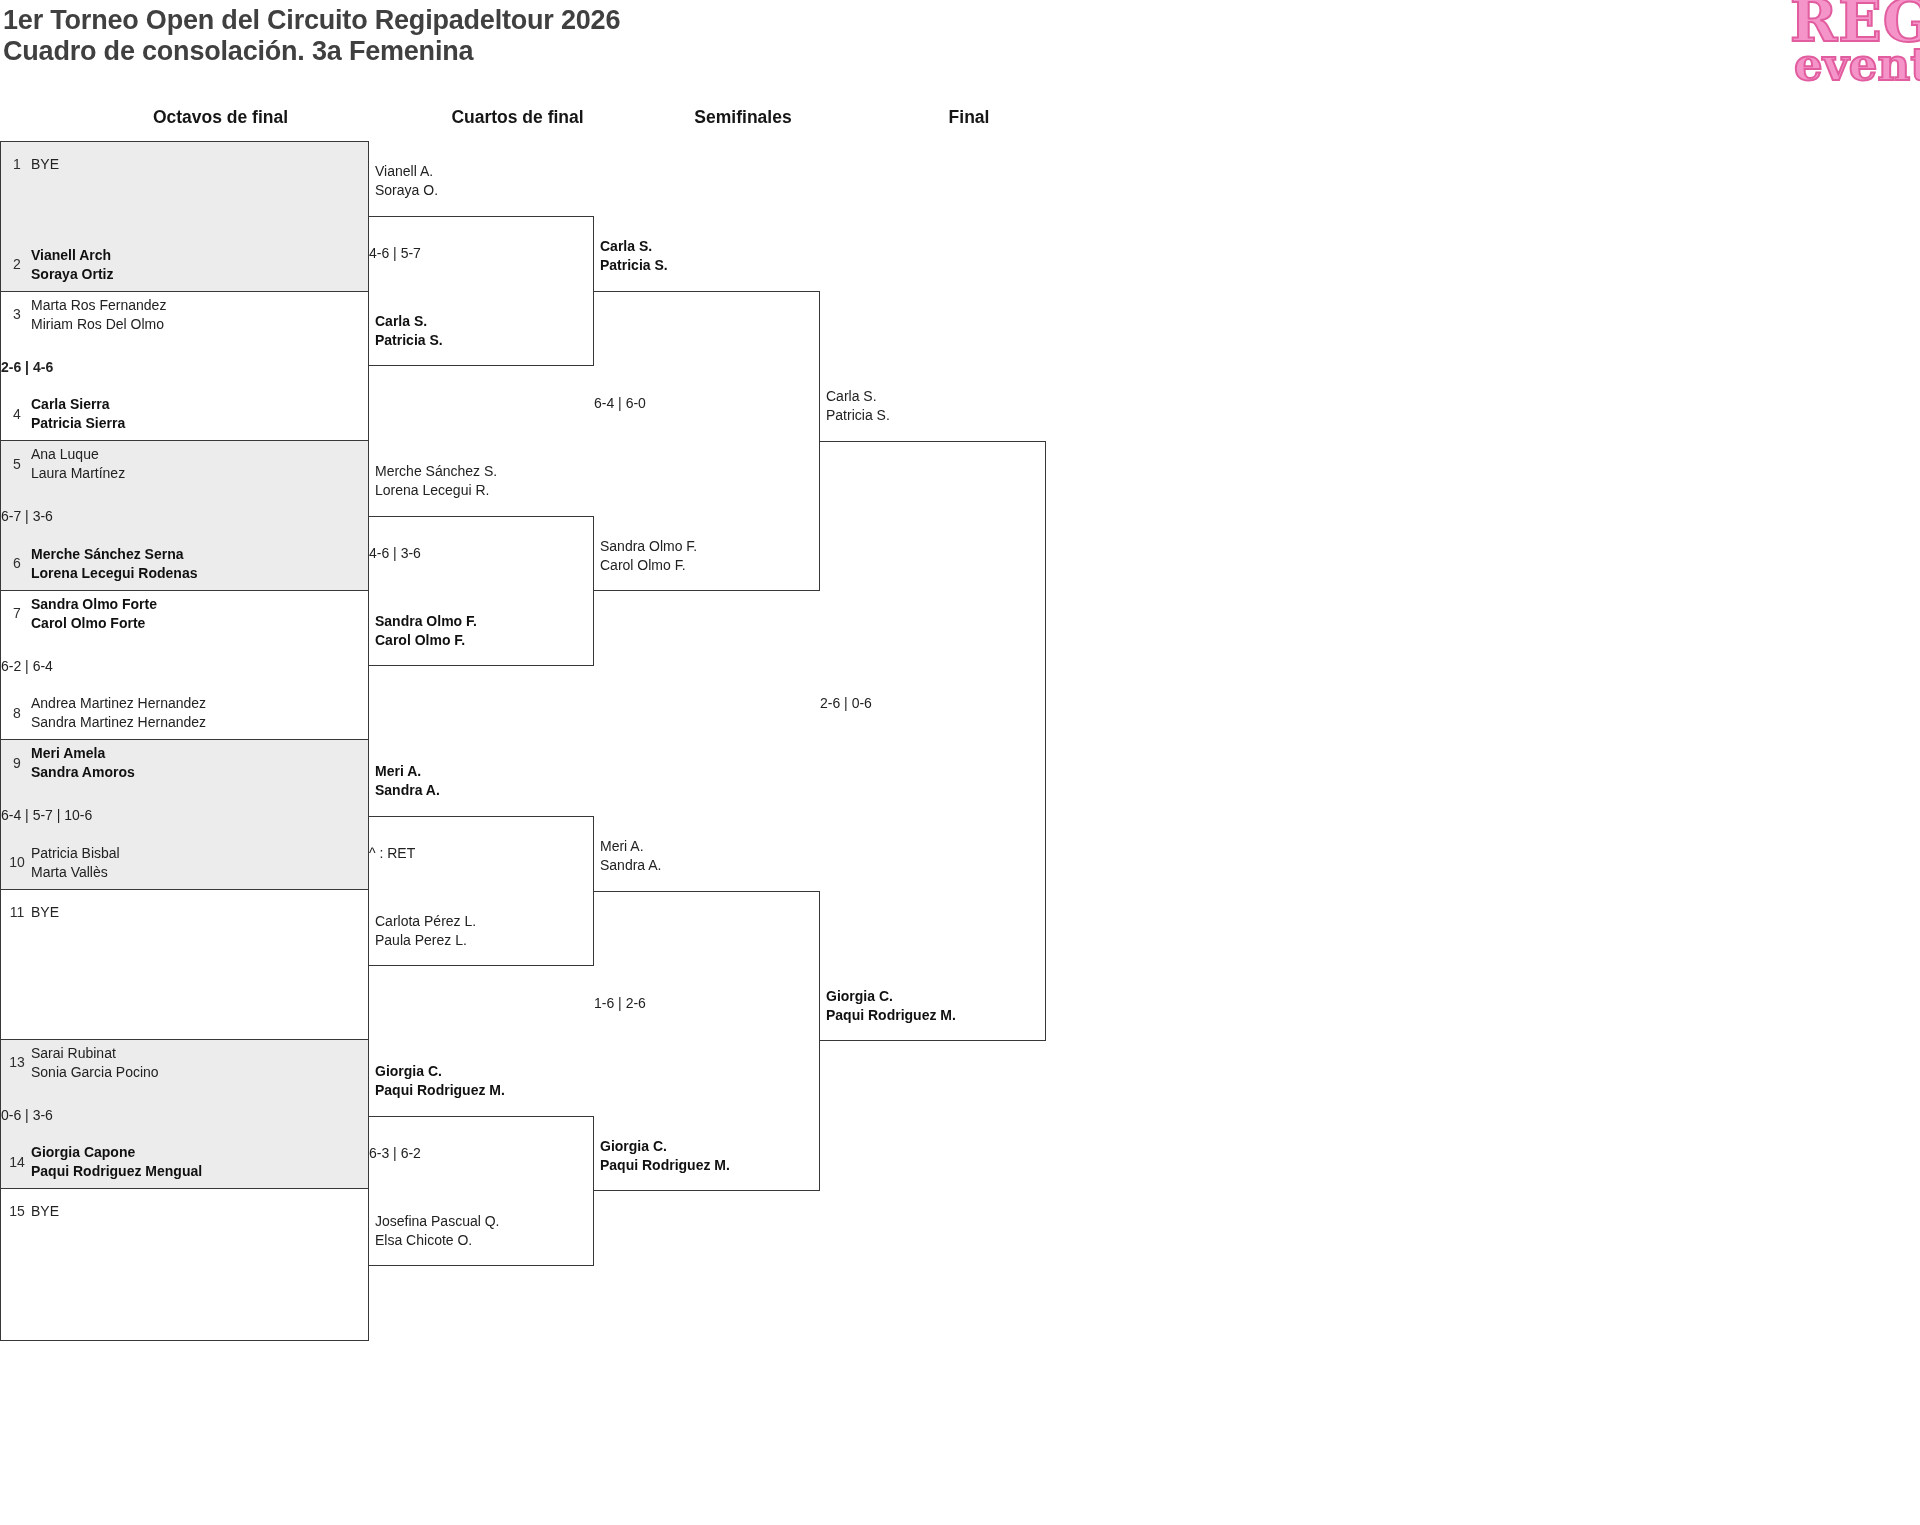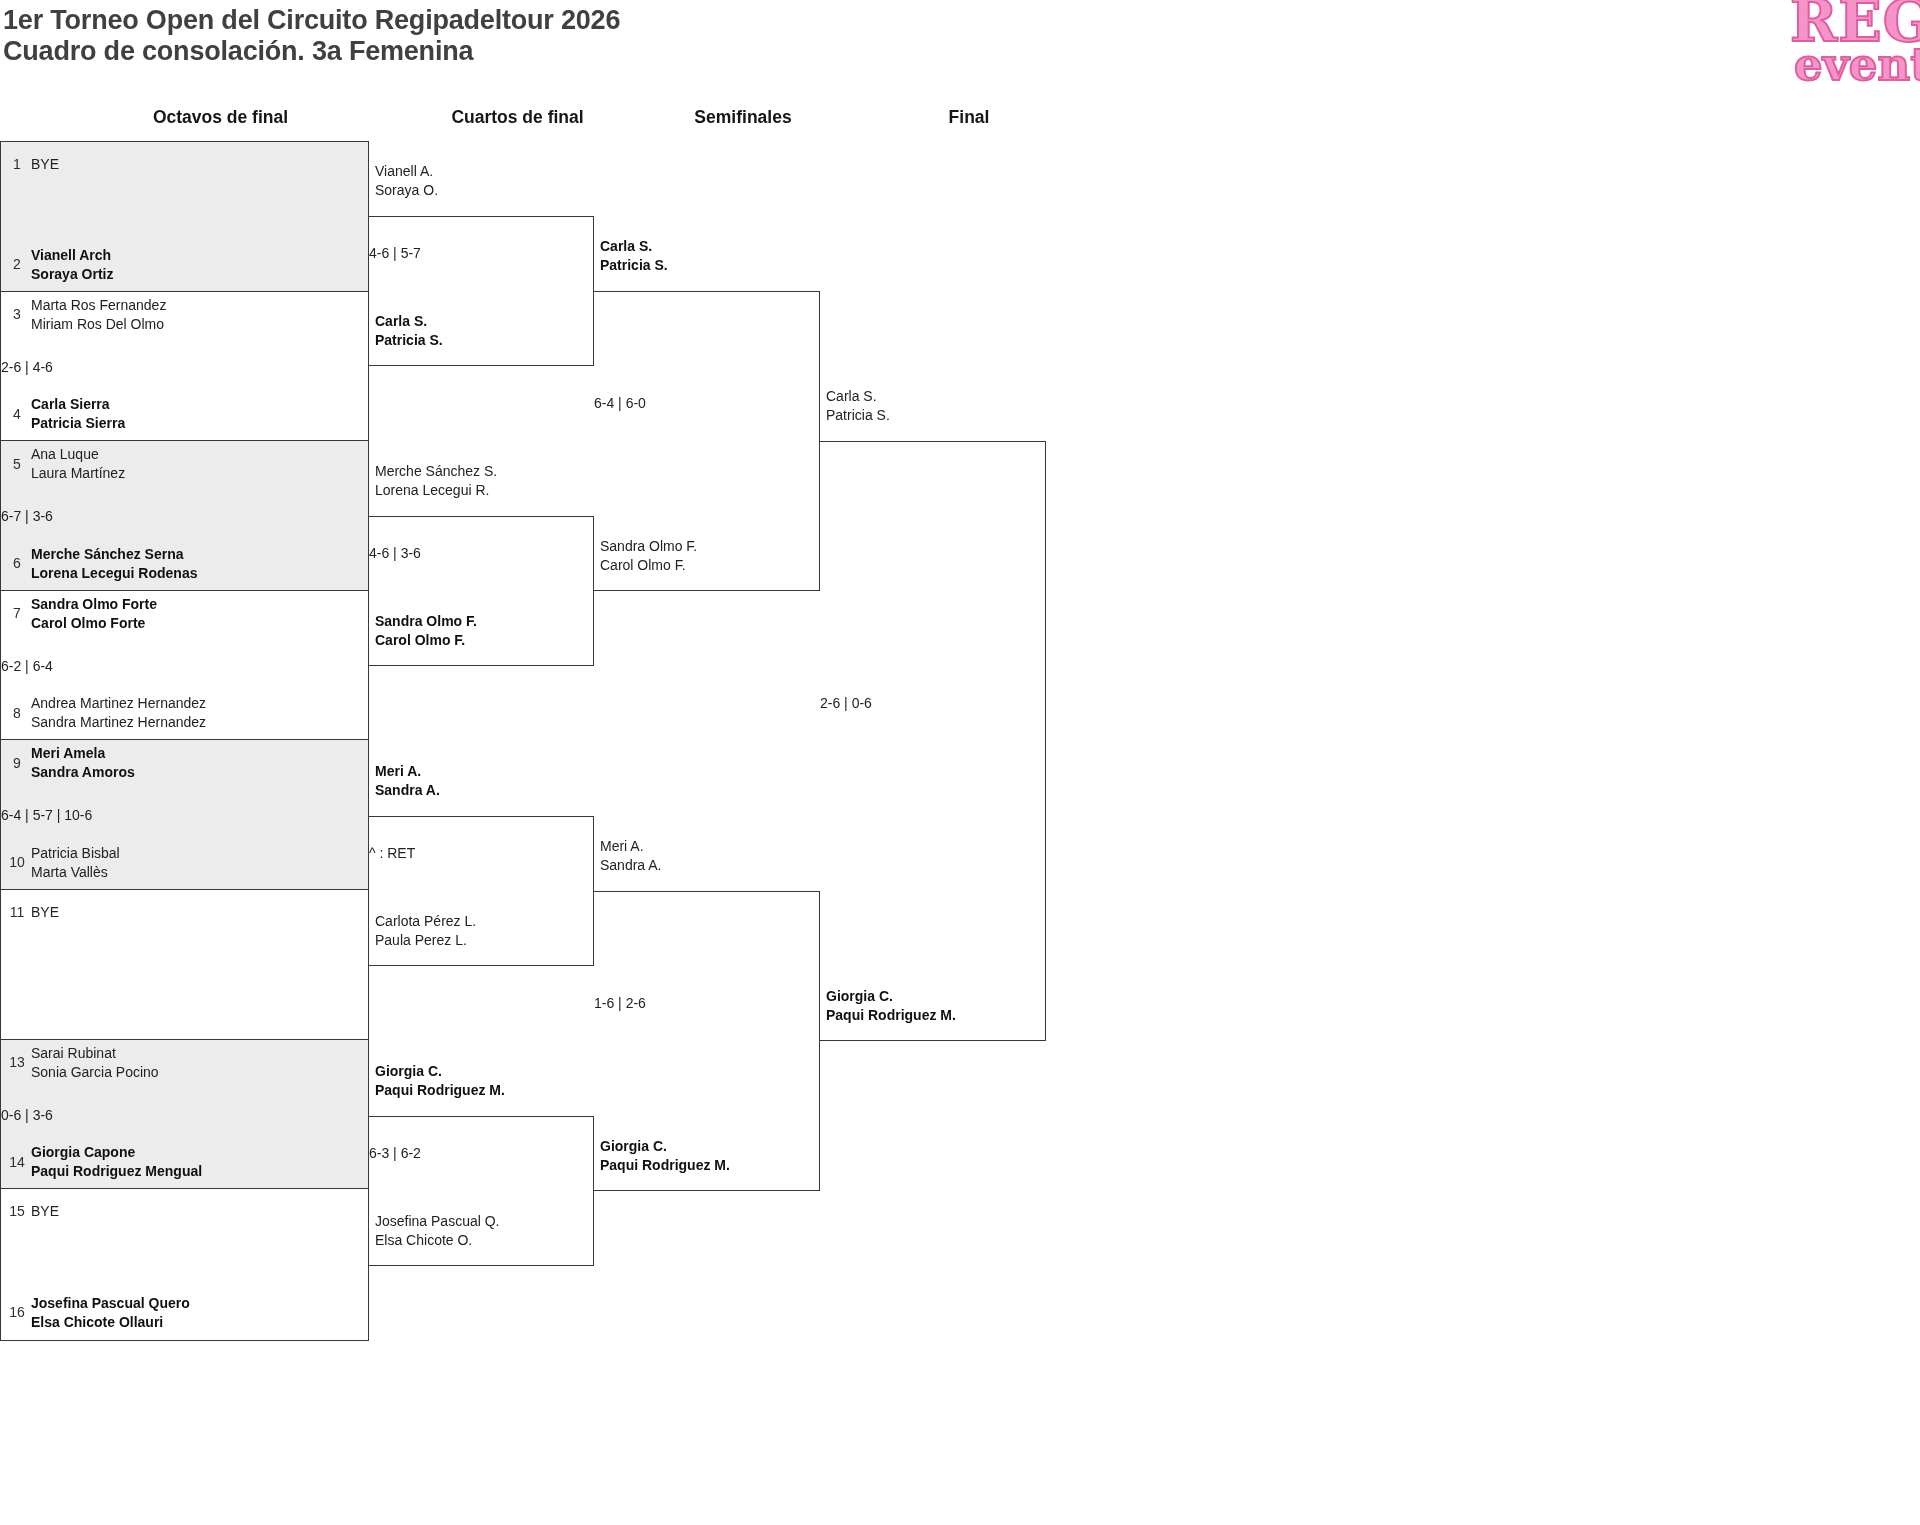--- a/index.html
+++ b/index.html
@@ -77,21 +77,21 @@
     </div>
 
     <div class="pair">
       <div class="slotrow slot-top">
         <span class="seed">3</span>
         <span class="pnames team">
           <div>Marta Ros Fernandez</div>
           <div>Miriam Ros Del Olmo</div>
         </span>
       </div>
-      <div class="score" style="left:0;right:0;top:66px;">2-6 | 4-6</div>
+      <div class="score" style="left:0;right:0;top:66px;font-weight:bold;">2-6 | 4-6</div>
       <div class="slotrow slot-bottom">
         <span class="seed">4</span>
         <span class="pnames team bold">
           <div>Carla Sierra</div>
           <div>Patricia Sierra</div>
         </span>
       </div>
     </div>
 
     <div class="pair shaded">
@@ -175,27 +175,20 @@
         </span>
       </div>
     </div>
 
     <div class="pair bye">
       <div class="slotrow slot-top">
         <span class="seed">15</span>
         <span class="pnames team">
           <div>BYE</div>
           <div></div>
-        </span>
-      </div>
-      <div class="slotrow slot-bottom">
-        <span class="seed">16</span>
-        <span class="pnames team bold">
-          <div>Josefina Pascual Quero</div>
-          <div>Elsa Chicote Ollauri</div>
         </span>
       </div>
     </div>
 
   </div>
 
   <div class="mbox" style="left:369px;top:216px;width:225px;height:150px;"></div>
   <div class="mbox" style="left:369px;top:516px;width:225px;height:150px;"></div>
   <div class="mbox" style="left:369px;top:816px;width:225px;height:150px;"></div>
   <div class="mbox" style="left:369px;top:1116px;width:225px;height:150px;"></div>

